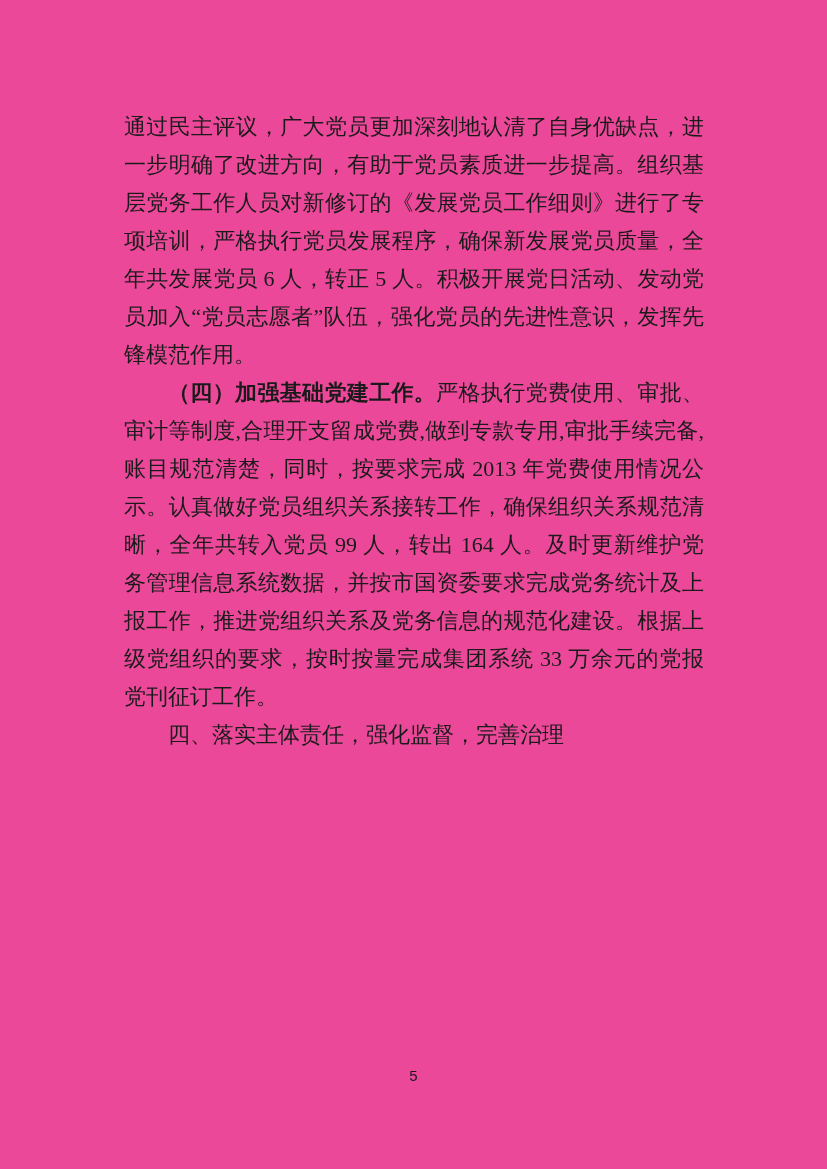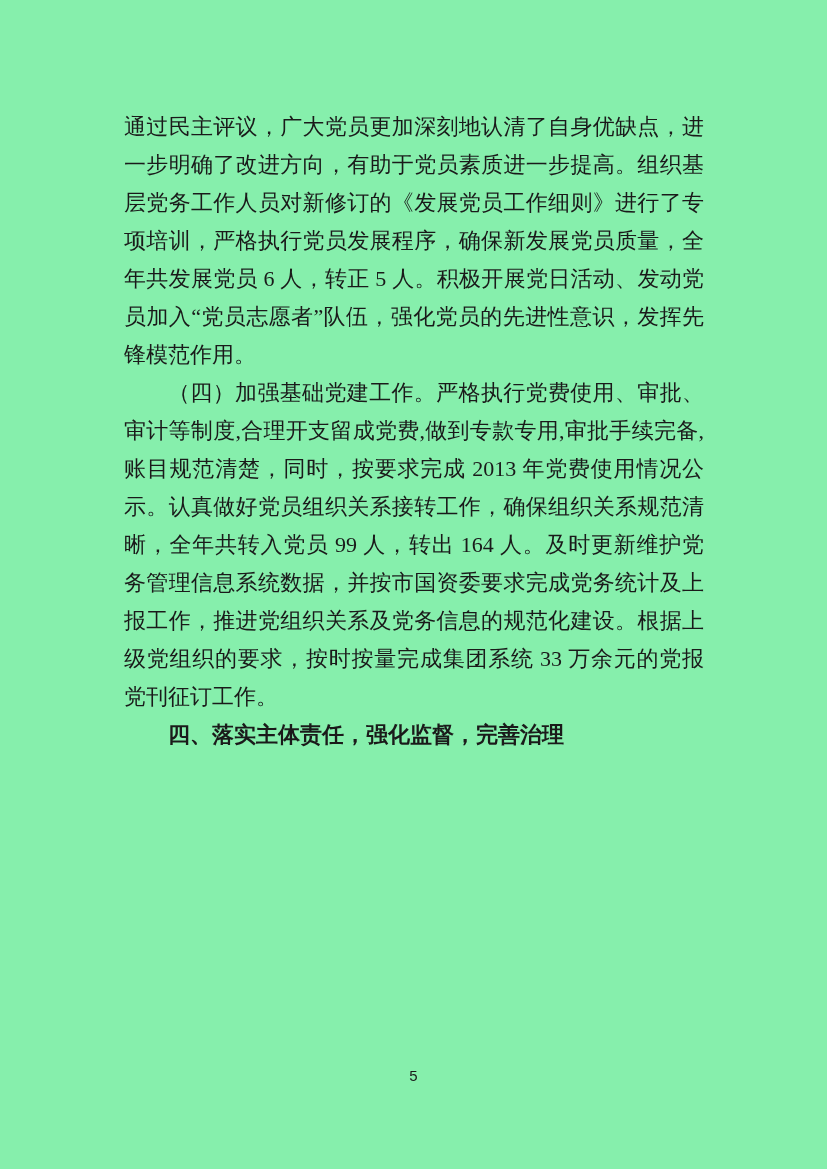--- a/index.html
+++ b/index.html
@@ -4,21 +4,21 @@
 <style>
   html, body {
     margin: 0;
     padding: 0;
     background: #ffffff;
   }
   .page {
     position: relative;
     width: 827px;
     height: 1169px;
-    background: #86efac;
+    background: #ec4899;
     overflow: hidden;
     font-family: "Liberation Serif", "DejaVu Serif", serif;
     color: #1a1a1a;
   }
   .content {
     position: absolute;
     left: 124px;
     top: 108px;
     width: 580px;
     font-size: 22px;
@@ -29,24 +29,24 @@
   .para {
     margin: 0;
     padding: 0;
     text-align: justify;
     text-justify: inter-character;
   }
   .indent {
     text-indent: 2em;
   }
   .bold-lead {
-    font-weight: 400;
+    font-weight: 700;
   }
   .heading {
-    font-weight: 700;
+    font-weight: 400;
   }
   .footer {
     position: absolute;
     left: 0;
     right: 0;
     top: 1066px;
     text-align: center;
     font-size: 15px;
     line-height: 20px;
     color: #1a1a1a;

